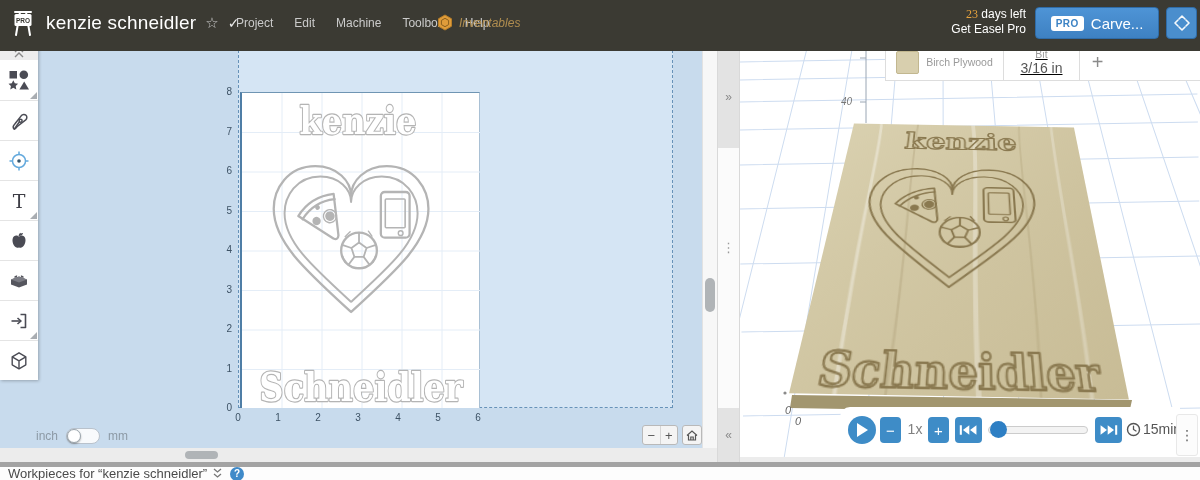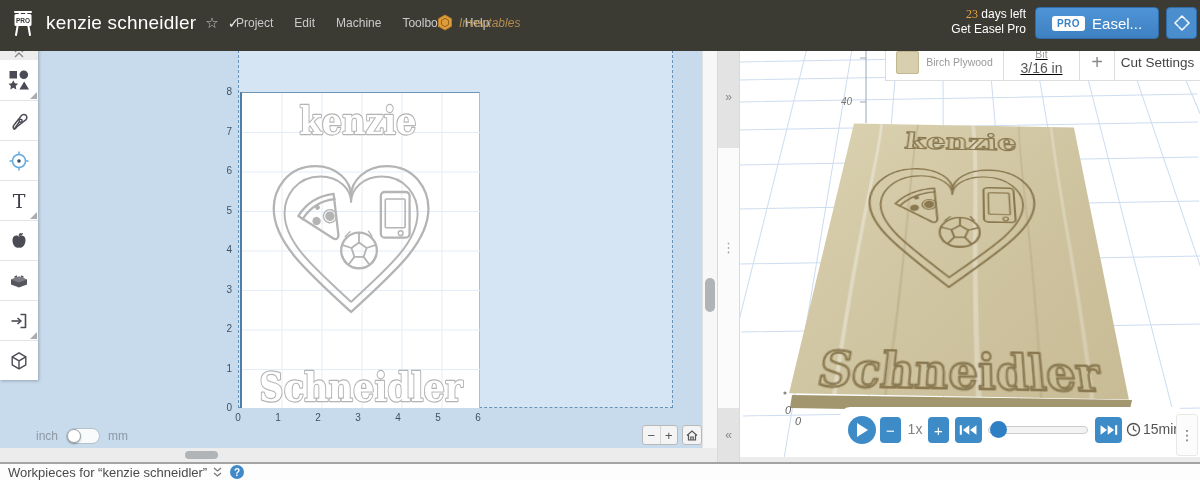--- a/index.html
+++ b/index.html
@@ -103,21 +103,21 @@
   #sknob { position:absolute; left:150px; top:14px; width:17px; height:17px; border-radius:50%; background:#2e7fc4; cursor:pointer; z-index:1; }
   #btn-skipend { left:255px; top:10px; width:27px; height:26px; }
   #duration { position:absolute; left:303px; top:14px; color:#555; font-size:14px; }
   #clockic { position:absolute; left:286px; top:15px; }
   #morebtn { position:absolute; left:436px; top:369px; width:22px; height:42px; background:#fcfcfc; border:1px solid #e8e8e8;
              border-radius:3px; display:flex; align-items:center; justify-content:center; color:#666; font-size:14px; cursor:pointer; z-index:6; }
   #rstrip { position:absolute; left:740px; top:457px; width:460px; height:5px; background:#ececec; }
 
   
   #statusbar { position:absolute; left:0; top:462px; width:1200px; height:18px; background:#fdfdfd;
-               border-top:2px solid #a3a3a3; display:flex; align-items:center; }
+               border-top:5px solid #a3a3a3; display:flex; align-items:center; }
   #status-label { margin-left:8px; font-size:13px; color:#4a4a4a; }
   #status-chev { margin-left:6px; cursor:pointer; display:flex; }
   #helpbtn { margin-left:8px; width:14px; height:14px; border-radius:50%; background:#3f8ac9; color:#fff;
              font-size:10px; font-weight:bold; display:flex; align-items:center; justify-content:center; cursor:pointer; }
 </style>
 </head>
 <body>
 
 <svg width="0" height="0" style="position:absolute">
   <defs>
@@ -179,21 +179,21 @@
         <polygon points="8,4.3 11.6,6.4 11.6,10.6 8,12.7 4.4,10.6 4.4,6.4" fill="none" stroke="#8a5f1e"></polygon>
       </svg>
       <span class="lbl">Inventables</span>
     </div>
     <div id="trialbox">
       <div><span class="num">23</span><span> days left</span></div>
       <div class="link">Get Easel Pro</div>
     </div>
     <div id="carve-btn">
       <span class="badge">PRO</span>
-      <span class="lbl">Easel...</span>
+      <span class="lbl">Carve...</span>
     </div>
     <div id="pan-btn">
       <svg width="20" height="20" viewBox="0 0 20 20">
         <g stroke="#fff" stroke-width="1.6" fill="none" opacity="0.95" stroke-linecap="round" stroke-linejoin="round">
           <polyline points="7,6 10,3 13,6"></polyline>
             <polyline points="7,14 10,17 13,14"></polyline>
           <polyline points="6,7 3,10 6,13"></polyline>
             <polyline points="14,7 17,10 14,13"></polyline>
         </g>
       </svg>
@@ -378,21 +378,20 @@
           <span class="subt">Birch Plywood</span>
         </div>
       </div>
       <div class="hsec" id="sec-bit">
         <div class="twoline">
           <span class="subt">Bit</span>
           <span class="valt">3/16 in</span>
         </div>
       </div>
       <div class="hsec" id="sec-add">+</div>
-      <div class="hsec" id="sec-cut">Cut Settings</div>
     </div>
 
     <div id="playpanel">
       <div class="pbtn" id="btn-play">
         <svg width="12" height="14" viewBox="0 0 12 14">
             <polygon points="1,0 12,7 1,14" fill="#fff"></polygon>
           </svg>
       </div>
       <div class="pbtn" id="btn-minus">−</div>
       <span id="speed">1x</span>

